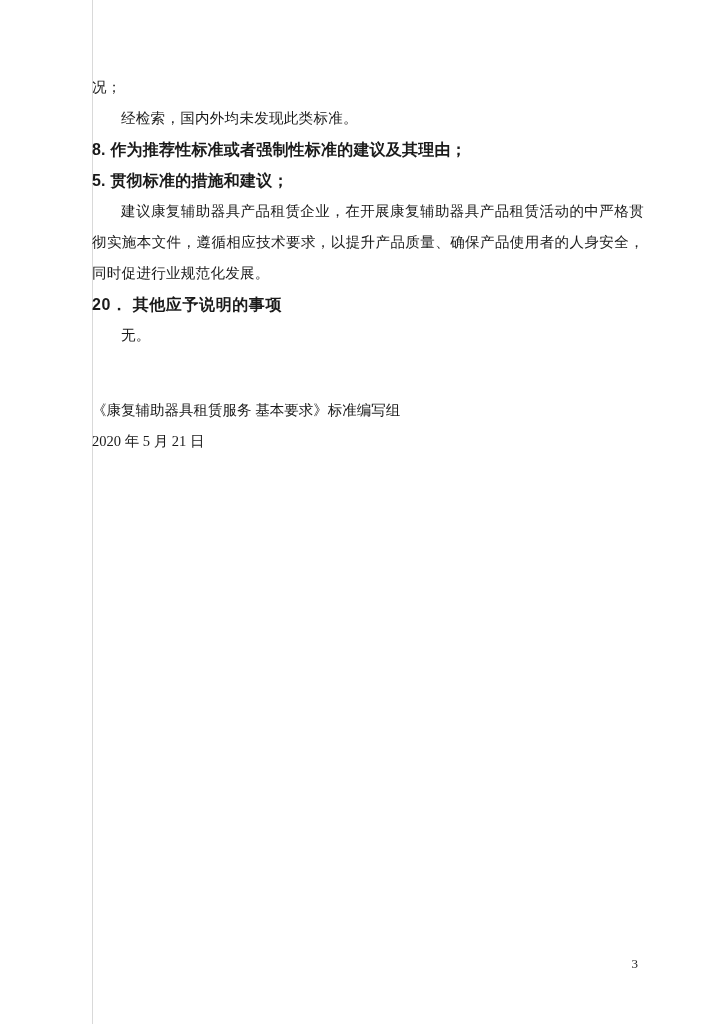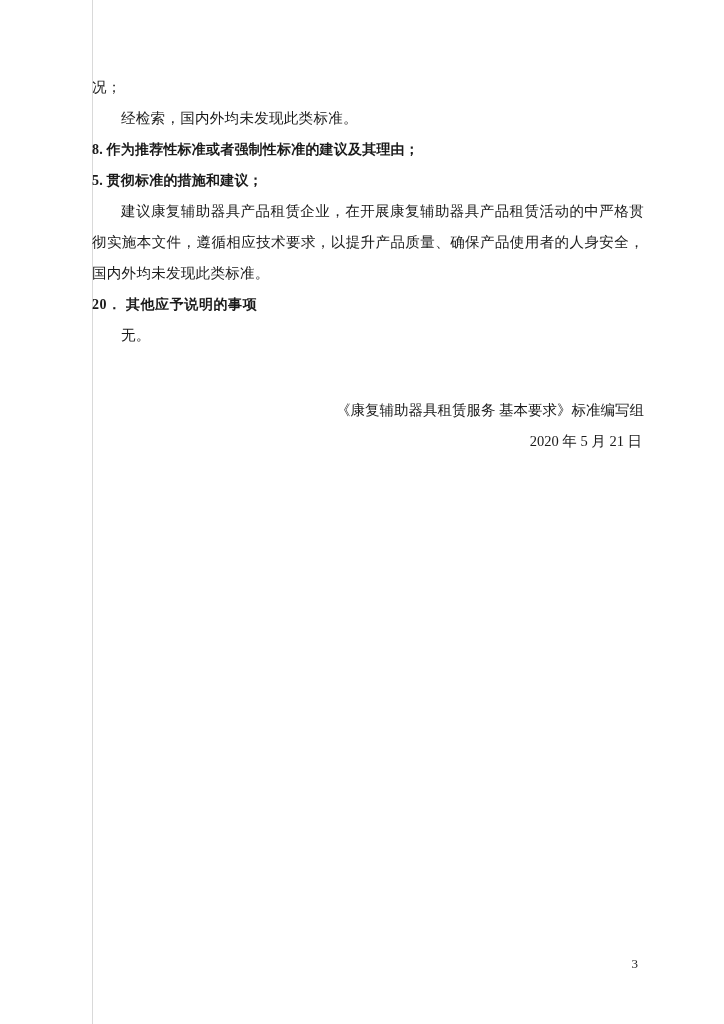--- a/index.html
+++ b/index.html
@@ -39,30 +39,30 @@
     color: #1a1a1a;
     text-align: justify;
     margin: 0;
     letter-spacing: 0.3px;
   }
   .para.indent {
     text-indent: 2em;
   }
   .para.bold {
     font-weight: bold;
-    font-family: Liberation Serif, serif;
-    font-size: 14px;
+    font-family: Liberation Sans, sans-serif;
+    font-size: 16px;
     letter-spacing: 0.2px;
   }
   .para.bold.item10 {
     letter-spacing: 0.6px;
   }
   .sig-block {
     margin-top: 44px;
-    text-align: right;
+    text-align: left;
     font-size: 14.5px;
     line-height: 31px;
     color: #1a1a1a;
   }
   .sig-line2 {
     padding-right: 2px;
   }
   .page-number {
     position: absolute;
     right: 86px;
@@ -82,21 +82,21 @@
 
     <p class="para">况；</p>
 
     <p class="para indent">经检索，国内外均未发现此类标准。</p>
 
     <p class="para bold">8. 作为推荐性标准或者强制性标准的建议及其理由；</p>
 
 
     <p class="para bold">5. 贯彻标准的措施和建议；</p>
 
-    <p class="para indent">建议康复辅助器具产品租赁企业，在开展康复辅助器具产品租赁活动的中严格贯彻实施本文件，遵循相应技术要求，以提升产品质量、确保产品使用者的人身安全，国内外均未发现此类标准。</p>
+    <p class="para indent">建议康复辅助器具产品租赁企业，在开展康复辅助器具产品租赁活动的中严格贯彻实施本文件，遵循相应技术要求，以提升产品质量、确保产品使用者的人身安全，同时促进行业规范化发展。</p>
 
     <p class="para bold item10">20． 其他应予说明的事项</p>
 
     <p class="para indent">无。</p>
 
     <div class="sig-block">
       <div class="sig-line1">《康复辅助器具租赁服务  基本要求》标准编写组</div>
       <div class="sig-line2">2020 年 5 月 21 日</div>
     </div>
 

